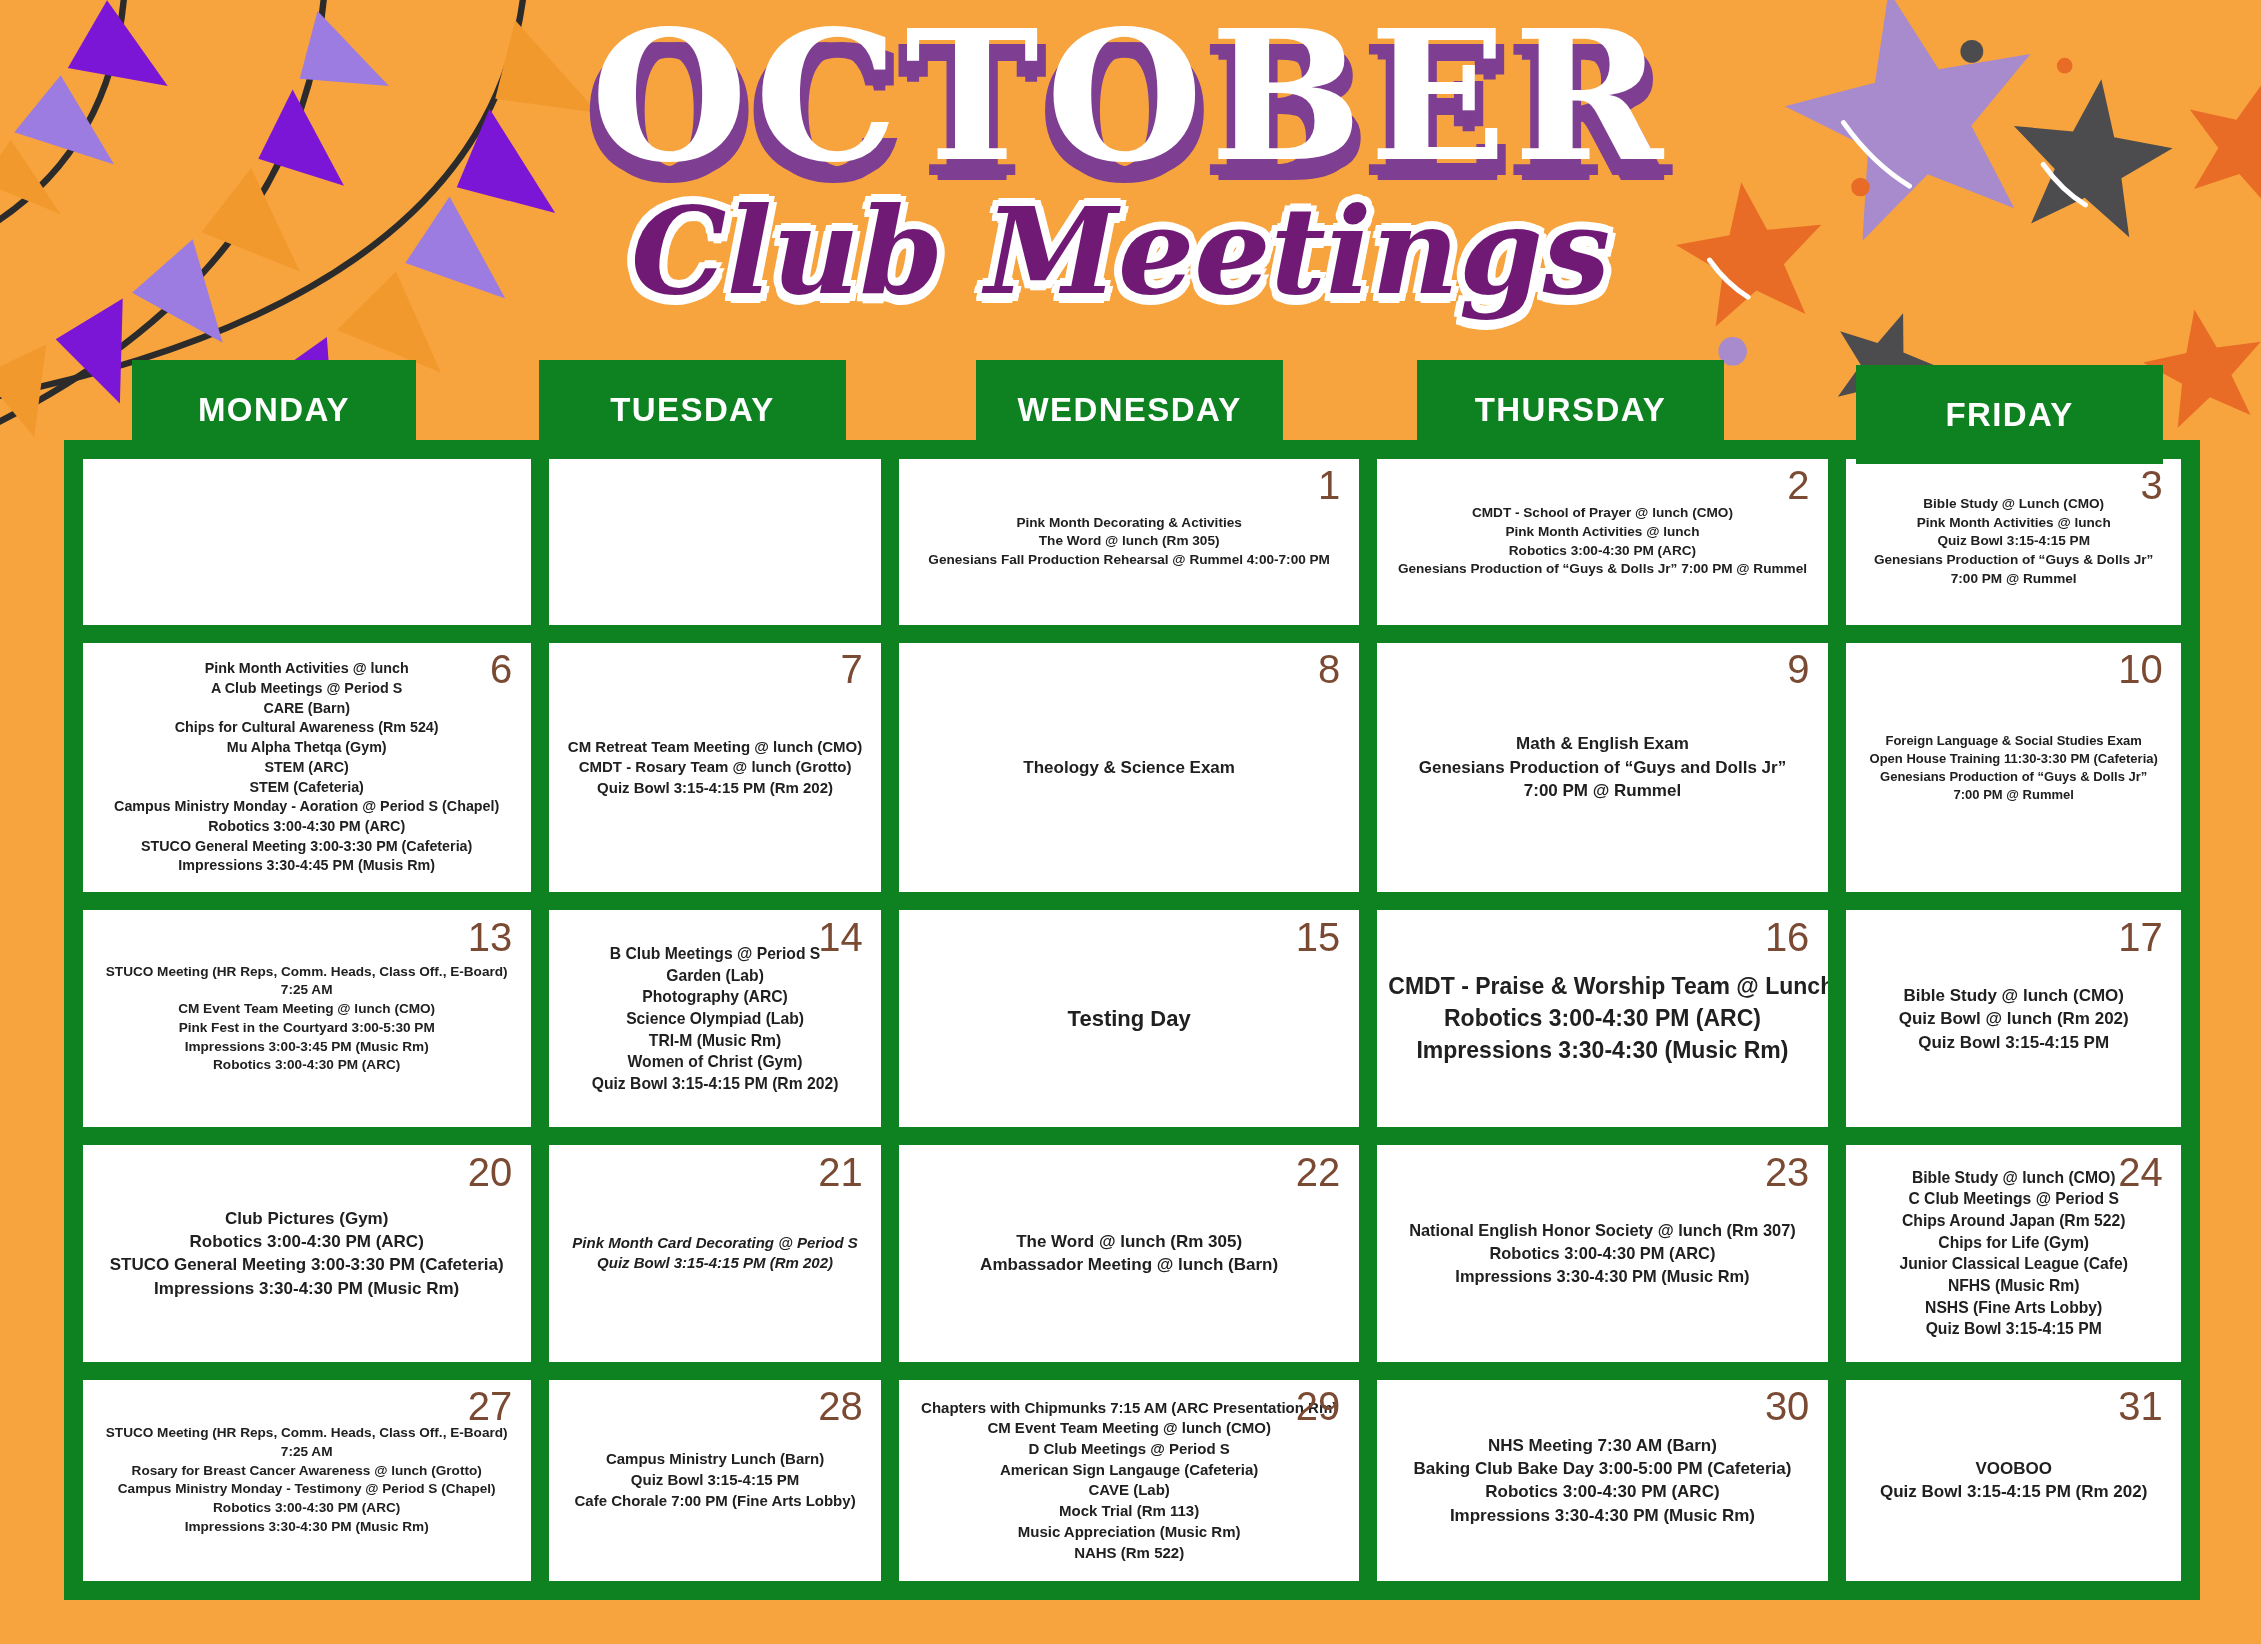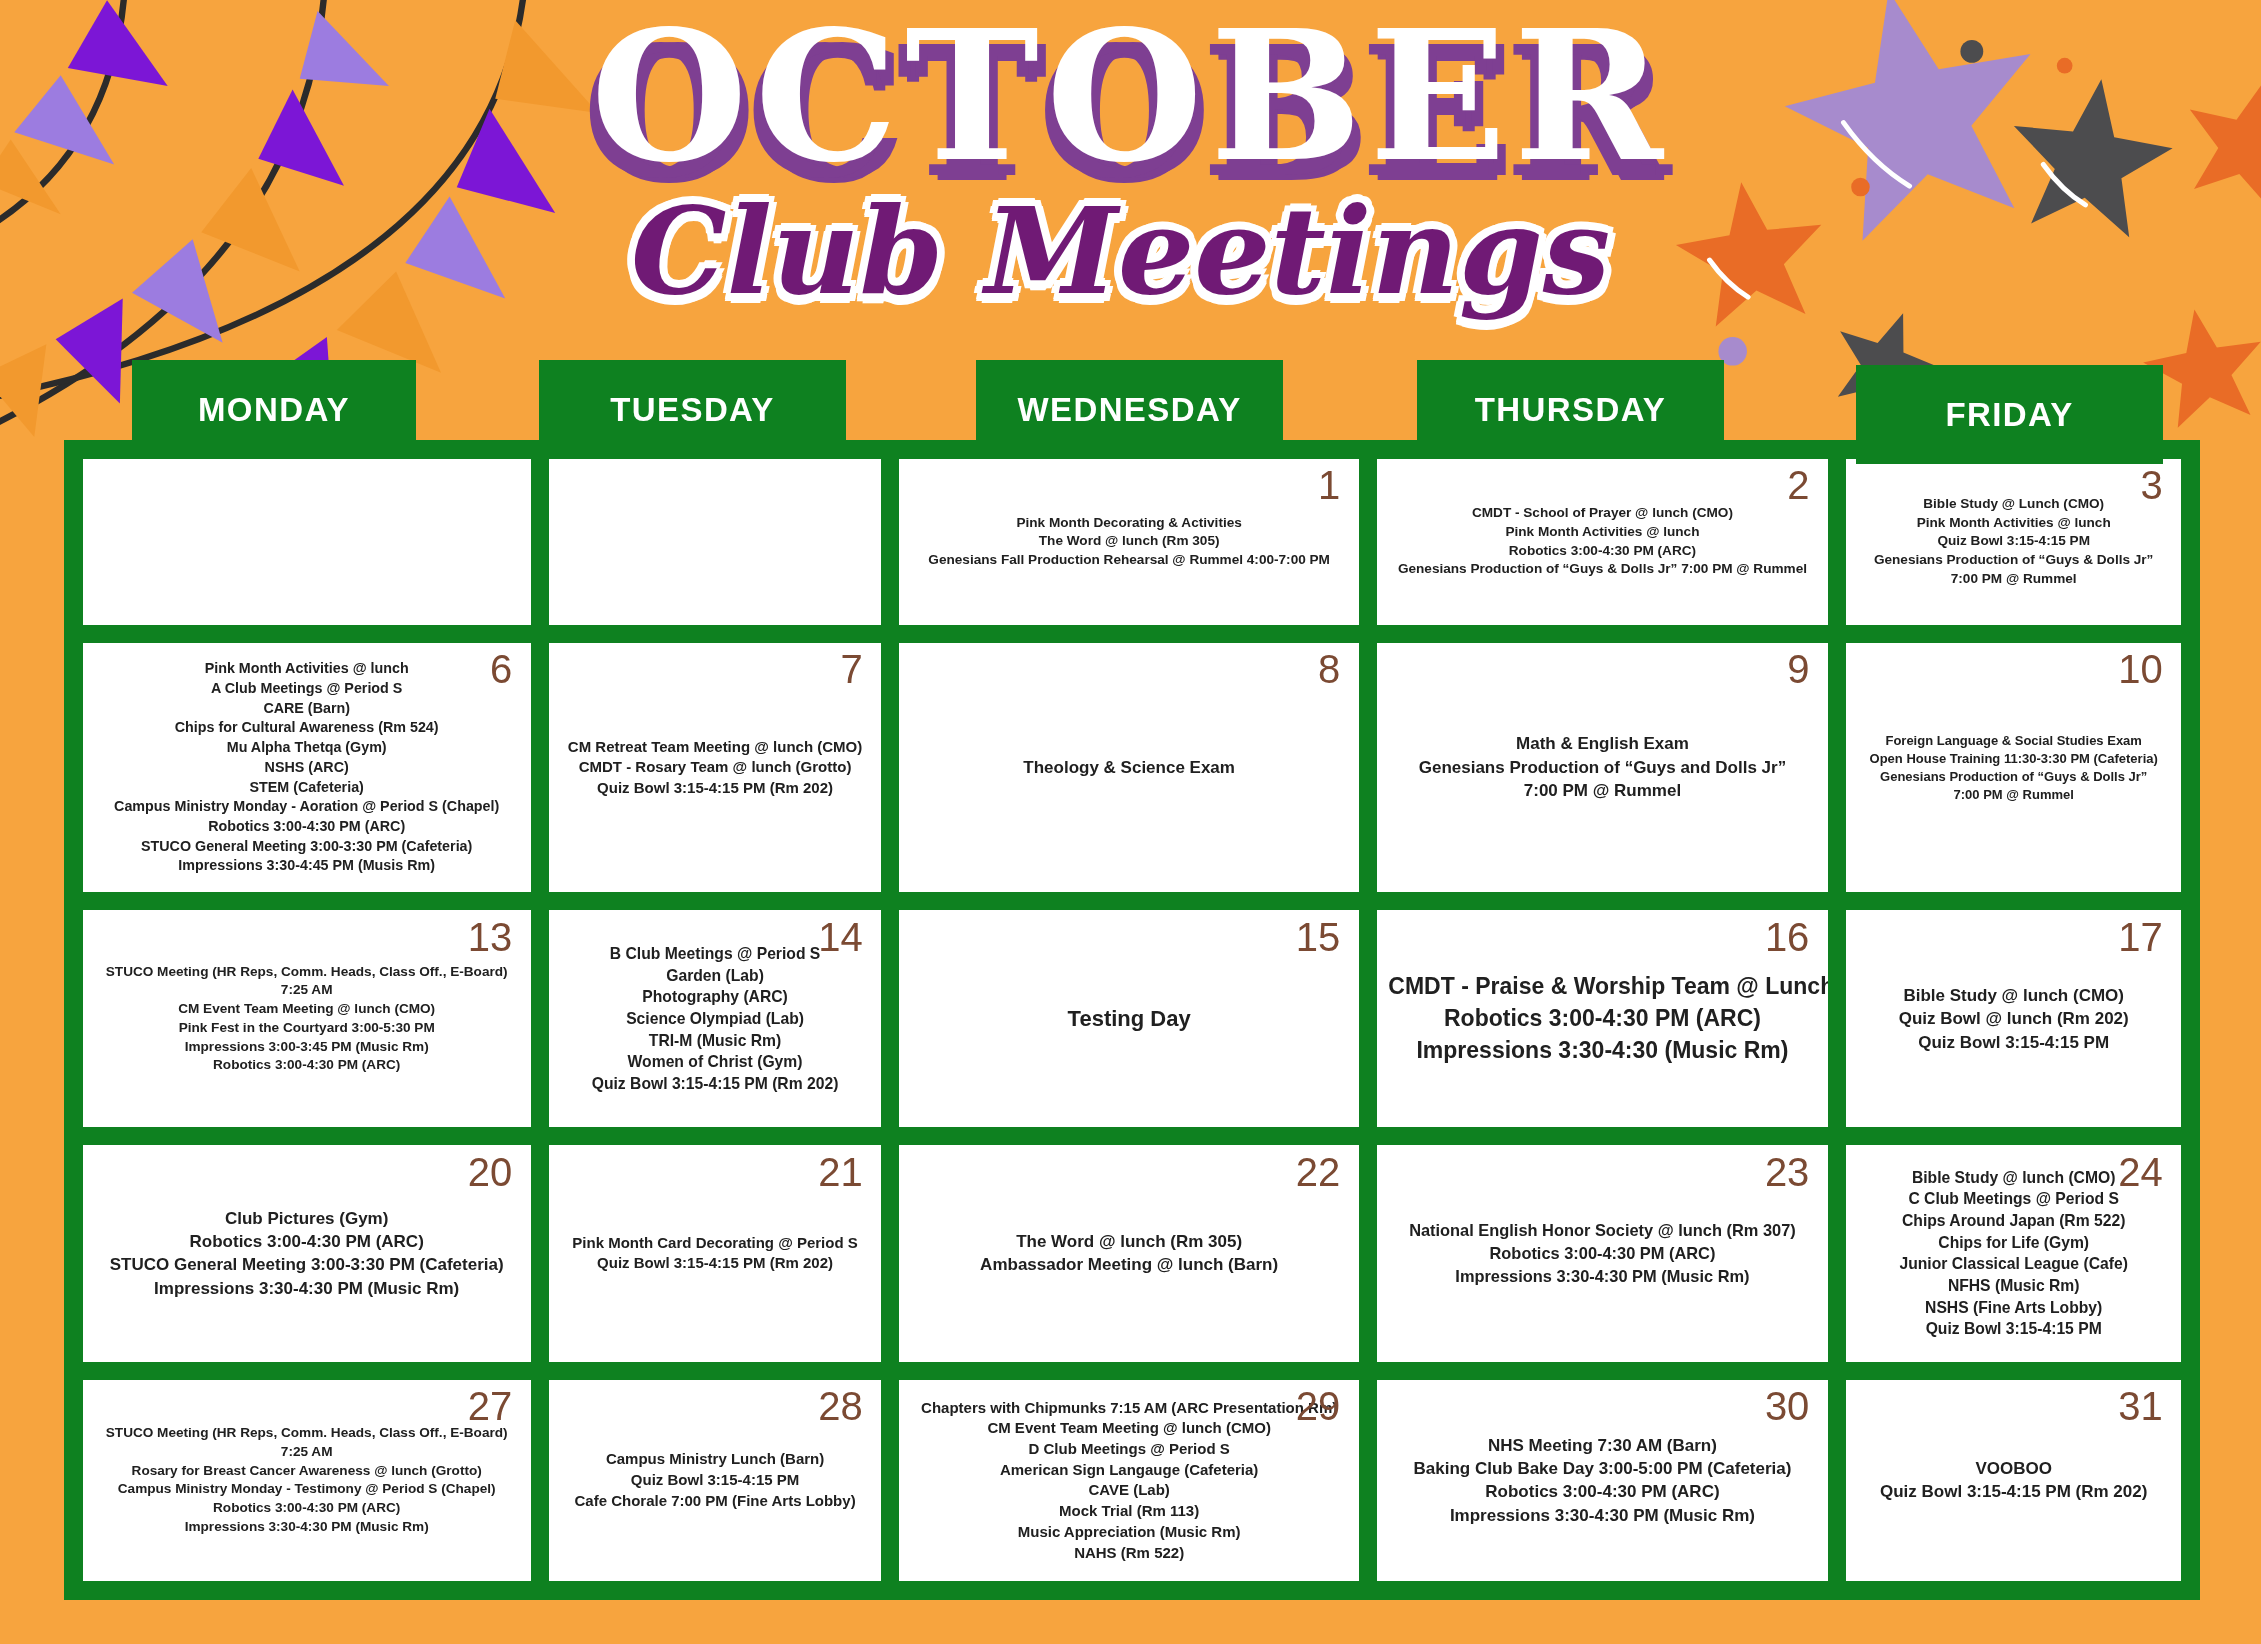--- a/index.html
+++ b/index.html
@@ -160,21 +160,21 @@
         </div>
       </div>
       <div class="cell">
         <div class="daynum">6</div>
         <div class="events" style="font-size: 14.3px;">
           <div class="event">Pink Month Activities @ lunch</div>
           <div class="event">A Club Meetings @ Period S</div>
           <div class="event">CARE (Barn)</div>
           <div class="event">Chips for Cultural Awareness (Rm 524)</div>
           <div class="event">Mu Alpha Thetqa (Gym)</div>
-          <div class="event">NSHS (ARC)</div>
+          <div class="event">STEM (ARC)</div>
           <div class="event">STEM (Cafeteria)</div>
           <div class="event">Campus Ministry Monday - Aoration @ Period S (Chapel)</div>
           <div class="event">Robotics 3:00-4:30 PM (ARC)</div>
           <div class="event">STUCO General Meeting 3:00-3:30 PM (Cafeteria)</div>
           <div class="event">Impressions 3:30-4:45 PM (Musis Rm)</div>
         </div>
       </div>
       <div class="cell">
         <div class="daynum">7</div>
         <div class="events" style="font-size: 15px;">
@@ -255,21 +255,21 @@
         <div class="daynum">20</div>
         <div class="events" style="font-size: 17px;">
           <div class="event">Club Pictures (Gym)</div>
           <div class="event">Robotics 3:00-4:30 PM (ARC)</div>
           <div class="event">STUCO General Meeting 3:00-3:30 PM (Cafeteria)</div>
           <div class="event">Impressions 3:30-4:30 PM (Music Rm)</div>
         </div>
       </div>
       <div class="cell">
         <div class="daynum">21</div>
-        <div class="events" style="font-size: 15px;">
+        <div class="events" style="font-size: 15px; font-style: italic;">
           <div class="event">Pink Month Card Decorating @ Period S</div>
           <div class="event">Quiz Bowl 3:15-4:15 PM (Rm 202)</div>
         </div>
       </div>
       <div class="cell">
         <div class="daynum">22</div>
         <div class="events" style="font-size: 17px;">
           <div class="event">The Word @ lunch (Rm 305)</div>
           <div class="event">Ambassador Meeting @ lunch (Barn)</div>
         </div>

